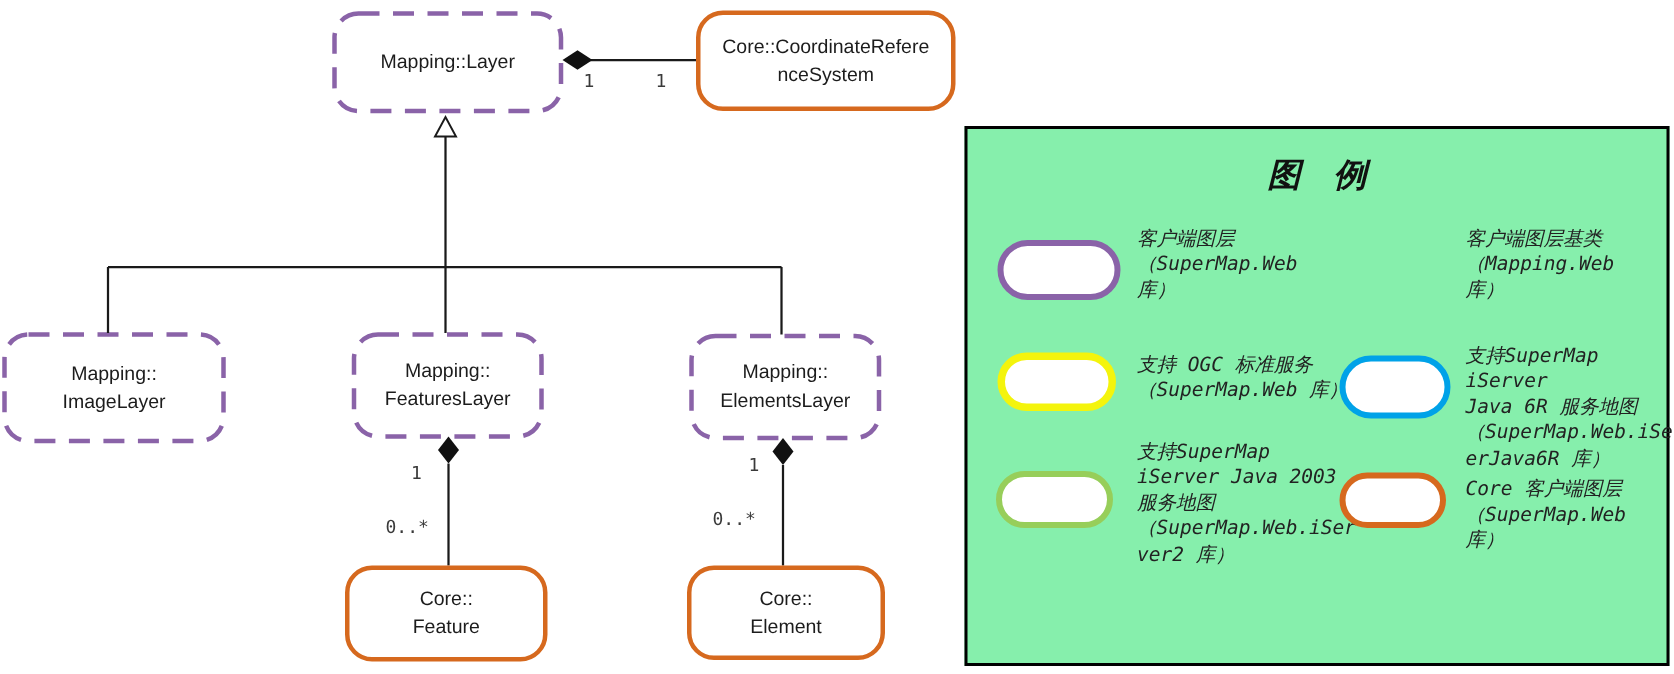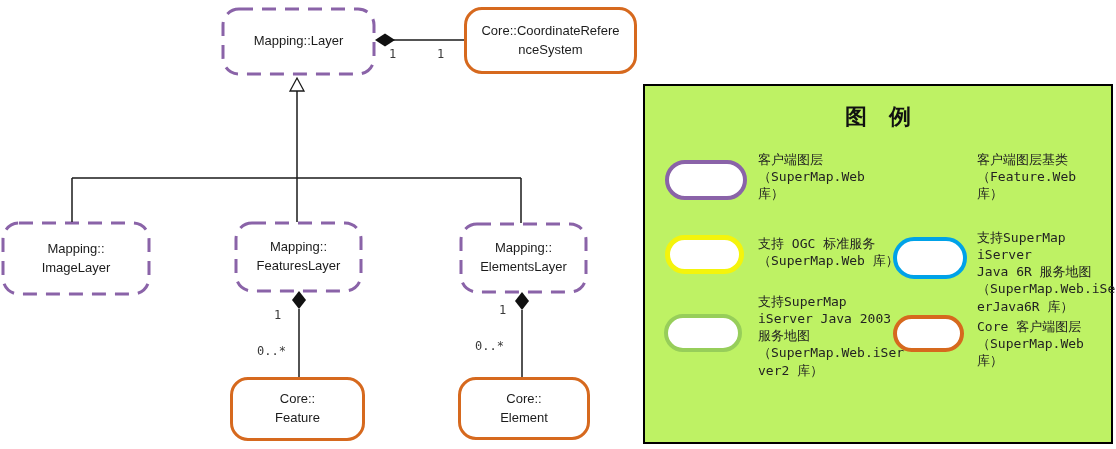--- a/index.html
+++ b/index.html
@@ -17,21 +17,21 @@
   .n-image{left:2px;top:222px;width:148px;height:73px;}
   .n-features{left:235px;top:222px;width:127px;height:70px;}
   .n-elements{left:460px;top:223px;width:127px;height:70px;}
   .n-feature{left:230px;top:377px;width:135px;height:64px;}
   .n-element{left:458px;top:377px;width:132px;height:63px;}
 
   .mult{position:absolute;font-family:"DejaVu Sans Mono",monospace;font-size:12px;color:#3a3a3a;}
 
   
   .legend{position:absolute;left:643px;top:84px;width:470px;height:360px;
-          border:2px solid #000;background:#bef264;box-sizing:border-box;}
+          border:2px solid #000;background:#86efac;box-sizing:border-box;font-style:italic;}
   .legend-title{position:absolute;left:0;top:16px;width:100%;text-align:center;
                 font-size:22px;font-weight:bold;color:#111;
                 font-family:"Liberation Serif",serif;}
   .swatch{position:absolute;border-radius:999px;background:#fff;box-sizing:border-box;}
   .sw-purple{left:20px;top:74px;width:82px;height:40px;border:4px solid #8a63a8;}
   .sw-yellow{left:20px;top:149px;width:79px;height:39px;border:5px solid #f4f40c;}
   .sw-cyan{left:248px;top:151px;width:74px;height:42px;border:4px solid #00a2e8;}
   .sw-green{left:19px;top:228px;width:78px;height:38px;border:4px solid #97ce5a;}
   .sw-orange{left:248px;top:229px;width:71px;height:37px;border:4px solid #d6691e;}
   .legend-text{position:absolute;white-space:pre-line;font-size:13px;line-height:1.32;
@@ -101,21 +101,21 @@
 
   <div class="legend">
     <div class="legend-title">图　例</div>
 
     <div class="swatch sw-purple"></div>
     <div class="legend-text lt1">客户端图层
 （SuperMap.Web
 库）</div>
 
     <div class="legend-text lt2">客户端图层基类
-（Feature.Web
+（Mapping.Web
 库）</div>
 
     <div class="swatch sw-yellow"></div>
     <div class="legend-text lt3">支持 OGC 标准服务
 （SuperMap.Web 库）</div>
 
     <div class="swatch sw-cyan"></div>
     <div class="legend-text lt4">支持SuperMap iServer
 Java 6R 服务地图
 （SuperMap.Web.iServ

